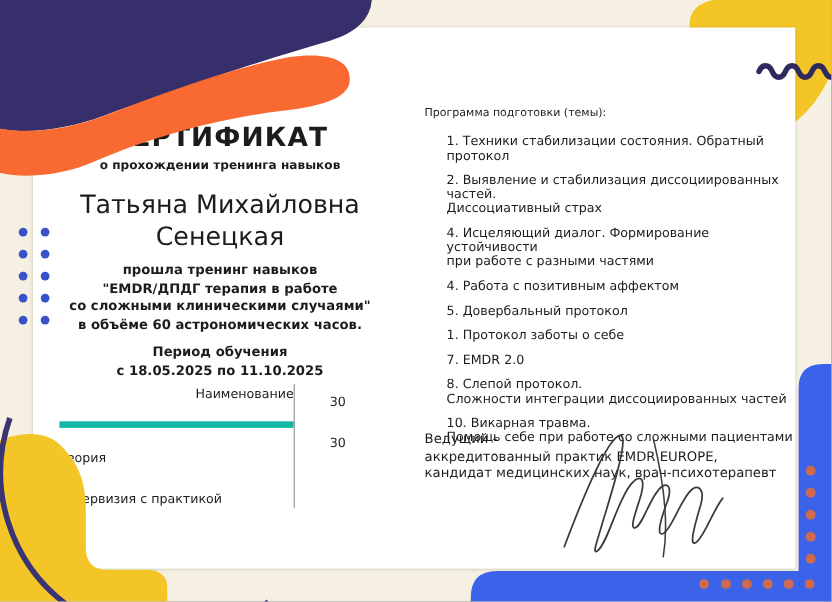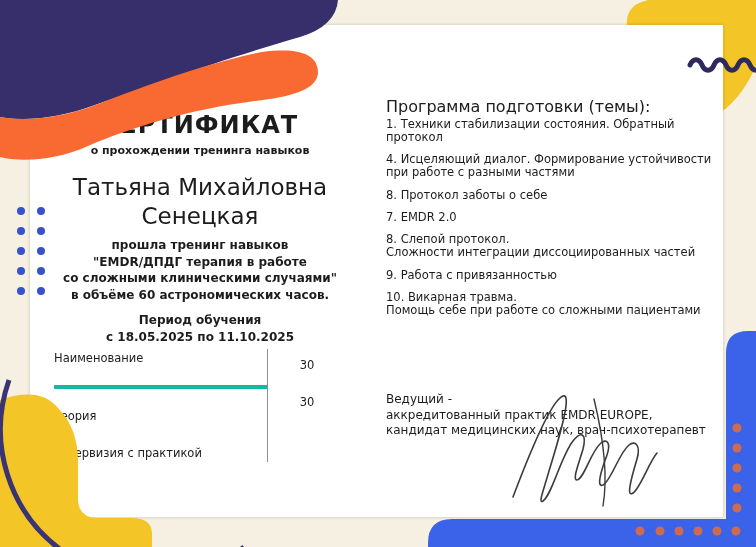--- a/index.html
+++ b/index.html
@@ -20,27 +20,27 @@
   .abs{position:absolute;}
   .center-col{left:20px;width:300px;text-align:center;}
   .title{top:86px;font-size:24px;font-weight:bold;letter-spacing:1px;}
   .subtitle{top:119px;font-size:11px;font-weight:600;}
   .name{top:148px;font-size:23px;line-height:29px;font-weight:400;white-space:pre-line;}
   .completion{top:212px;font-size:12px;font-weight:600;line-height:16.5px;white-space:pre-line;}
   .period{top:287px;font-size:12px;font-weight:700;line-height:16.5px;white-space:pre-line;}
   .tbl{left:24px;top:324px;width:292px;display:flex;font-size:11.5px;}
   .tbl-c1{width:213px;}
   .tbl-c2{flex:1;border-left:1px solid #8f8f8f;padding-bottom:14px;text-align:center;}
-  .tbl-head{height:40px;border-bottom:4px solid #14b8a6;box-sizing:border-box;
-            padding-top:2px;white-space:pre-line;line-height:15px;}
+  .tbl-head{height:40px;border-bottom:6px solid #14b8a6;box-sizing:border-box;
+            padding-top:2px;white-space:pre-line;line-height:15px;text-align:right;}
   .tbl-cell{line-height:17.5px;margin-top:19px;}
   .tbl-c1 .tbl-cell:first-of-type, .tbl-c2 .tbl-cell:first-of-type{margin-top:8px;}
   .right-col{left:356px;top:72px;width:345px;font-size:11.5px;}
-  .prog-heading{font-size:16px;margin-bottom:2px;}
-  .prog-item{line-height:1.12;margin-bottom:9.5px;white-space:pre-line;}
+  .prog-heading{font-size:10px;margin-bottom:14px;}
+  .prog-item{line-height:1.12;margin-bottom:9.5px;white-space:pre-line;margin-left:20px;}
   .lead{left:356px;top:367px;font-size:12px;line-height:15.5px;}
   .osipova{left:356px;top:420px;font-size:22px;letter-spacing:1px;}
 </style>
 </head>
 <body>
 
 <div class="stage">
 
   <svg class="deco deco-under" width="756" height="547" viewBox="0 0 756 547">
 
@@ -91,27 +91,30 @@
       </div>
       <div class="tbl-c2">
         <div class="tbl-cell">30</div>
         <div class="tbl-cell">30</div>
       </div>
     </div>
 
     <div class="abs right-col">
       <div class="prog-heading">Программа подготовки (темы):</div>
       <div class="prog-item">1. Техники стабилизации состояния. Обратный протокол</div>
+      <div class="prog-item">2. Выявление и стабилизация диссоциированных частей.
+Диссоциативный страх</div>
       <div class="prog-item">4. Исцеляющий диалог. Формирование устойчивости
 при работе с разными частями</div>
-      <div class="prog-item">8. Протокол заботы о себе</div>
+      <div class="prog-item">4. Работа с позитивным аффектом</div>
+      <div class="prog-item">5. Довербальный протокол</div>
+      <div class="prog-item">1. Протокол заботы о себе</div>
       <div class="prog-item">7. EMDR 2.0</div>
       <div class="prog-item">8. Слепой протокол.
 Сложности интеграции диссоциированных частей</div>
-      <div class="prog-item">9. Работа с привязанностью</div>
       <div class="prog-item">10. Викарная травма.
 Помощь себе при работе со сложными пациентами</div>
     </div>
 
     <div class="abs lead" style="white-space:pre-line">Ведущий -
 аккредитованный практик EMDR EUROPE,
 кандидат медицинских наук, врач-психотерапевт</div>
 
   </div>
 

